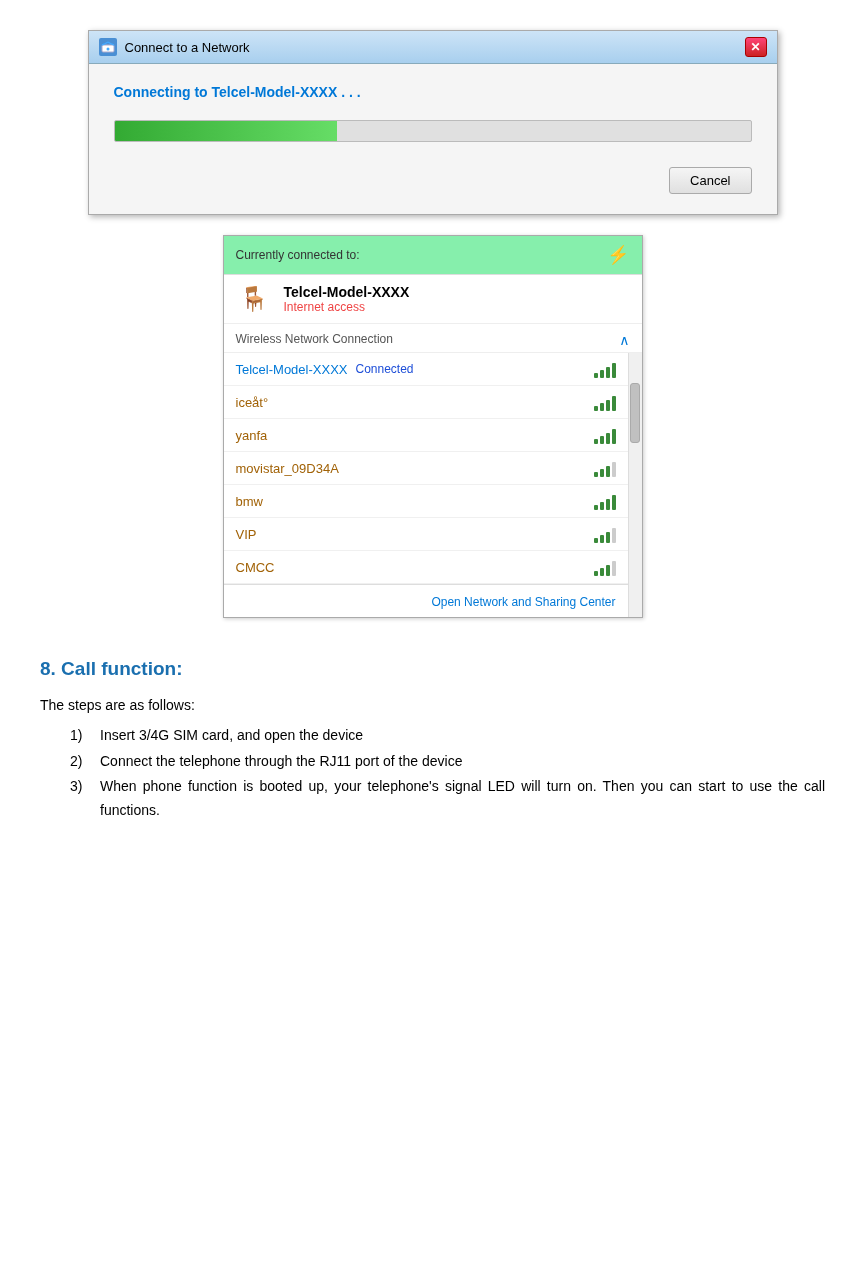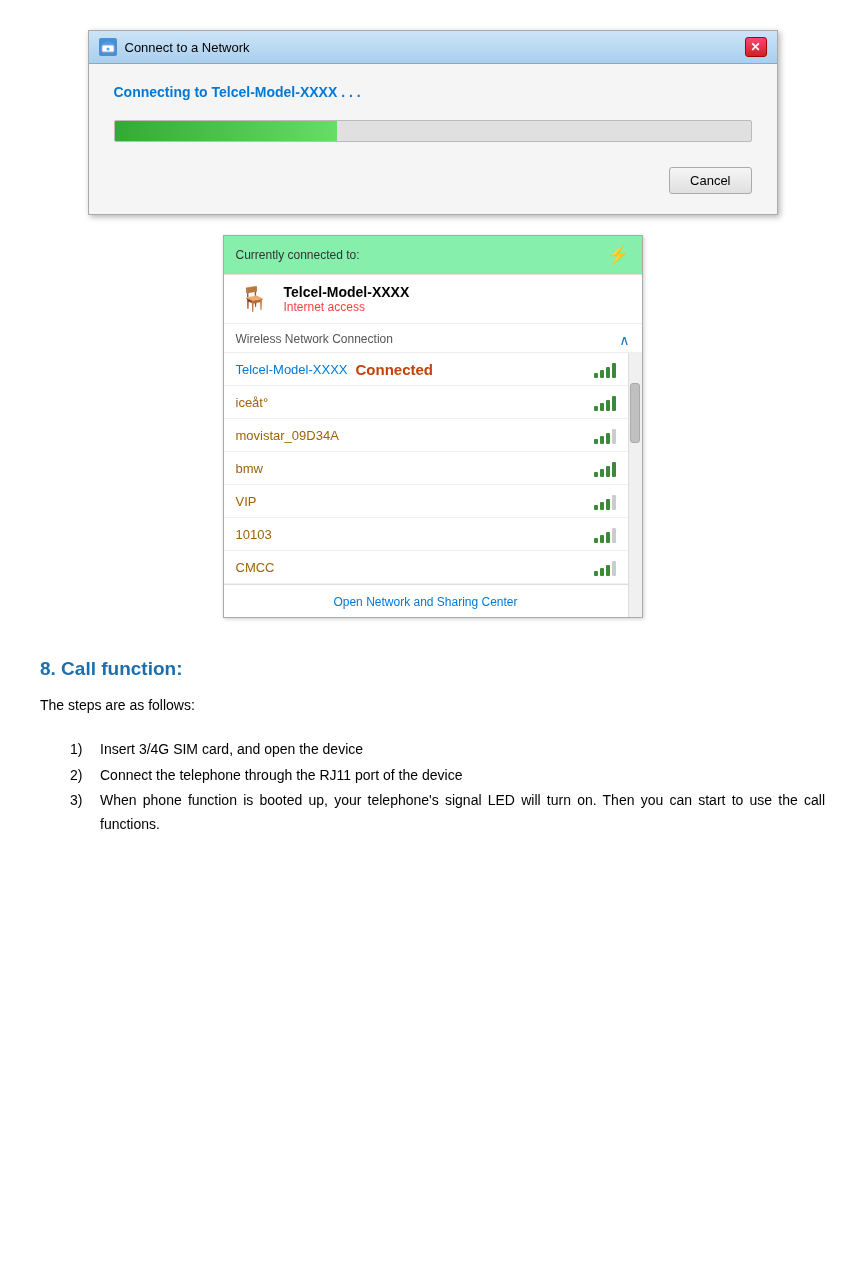--- a/index.html
+++ b/index.html
@@ -186,23 +186,23 @@
       gap: 0;
     }
     .network-name {
       font-size: 13px;
       color: #0078d7;
     }
     .network-name.black {
       color: #a16207;
     }
     .network-status {
-      font-size: 15px;
-      font-weight: bold;
-      color: #c2410c;
+      font-size: 12px;
+      font-weight: normal;
+      color: #1d4ed8;
       margin-left: 8px;
     }
     .signal-bars {
       display: flex;
       align-items: flex-end;
       gap: 2px;
       height: 18px;
     }
     .bar {
       width: 4px;
@@ -217,21 +217,21 @@
 
     .network-panel-inner {
       display: flex;
     }
     .network-list-area {
       flex: 1;
     }
 
     .open-network-center {
       padding: 8px 12px;
-      text-align: center;
+      text-align: right;
     }
     .open-network-center a {
       font-size: 12px;
       color: #0078d7;
       text-decoration: none;
     }
 
     
     .scrollbar-area {
       width: 14px;
@@ -264,21 +264,21 @@
     }
     .paragraph {
       font-size: 14px;
       color: #000;
       line-height: 1.7;
       text-align: justify;
       margin-bottom: 4px;
     }
     .steps-label {
       font-size: 14px;
-      margin-bottom: 20px;
+      margin-bottom: 6px;
     }
     .steps-list {
       list-style: none;
       padding-left: 30px;
     }
     .steps-list li {
       font-size: 14px;
       line-height: 1.7;
       text-align: justify;
       margin-bottom: 2px;
@@ -361,20 +361,31 @@
             <span class="network-name black">iceåt°</span>
           </div>
           <div class="signal-bars">
             <div class="bar b1"></div>
             <div class="bar b2"></div>
             <div class="bar b3"></div>
             <div class="bar b4"></div>
           </div>
         </div>
 
+        <div class="network-item">
+          <div class="network-item-left">
+            <span class="network-name black">yanfa</span>
+          </div>
+          <div class="signal-bars">
+            <div class="bar b1"></div>
+            <div class="bar b2"></div>
+            <div class="bar b3"></div>
+            <div class="bar b4"></div>
+          </div>
+        </div>
 
         <div class="network-item">
           <div class="network-item-left">
             <span class="network-name black">movistar_09D34A</span>
           </div>
           <div class="signal-bars">
             <div class="bar b1"></div>
             <div class="bar b2"></div>
             <div class="bar b3"></div>
             <div class="bar b4 inactive"></div>
@@ -398,31 +409,20 @@
             <span class="network-name black">VIP</span>
           </div>
           <div class="signal-bars">
             <div class="bar b1"></div>
             <div class="bar b2"></div>
             <div class="bar b3"></div>
             <div class="bar b4 inactive"></div>
           </div>
         </div>
 
-        <div class="network-item">
-          <div class="network-item-left">
-            <span class="network-name black">10103</span>
-          </div>
-          <div class="signal-bars">
-            <div class="bar b1"></div>
-            <div class="bar b2"></div>
-            <div class="bar b3"></div>
-            <div class="bar b4 inactive"></div>
-          </div>
-        </div>
 
         <div class="network-item">
           <div class="network-item-left">
             <span class="network-name black">CMCC</span>
           </div>
           <div class="signal-bars">
             <div class="bar b1"></div>
             <div class="bar b2"></div>
             <div class="bar b3"></div>
             <div class="bar b4 inactive"></div>

